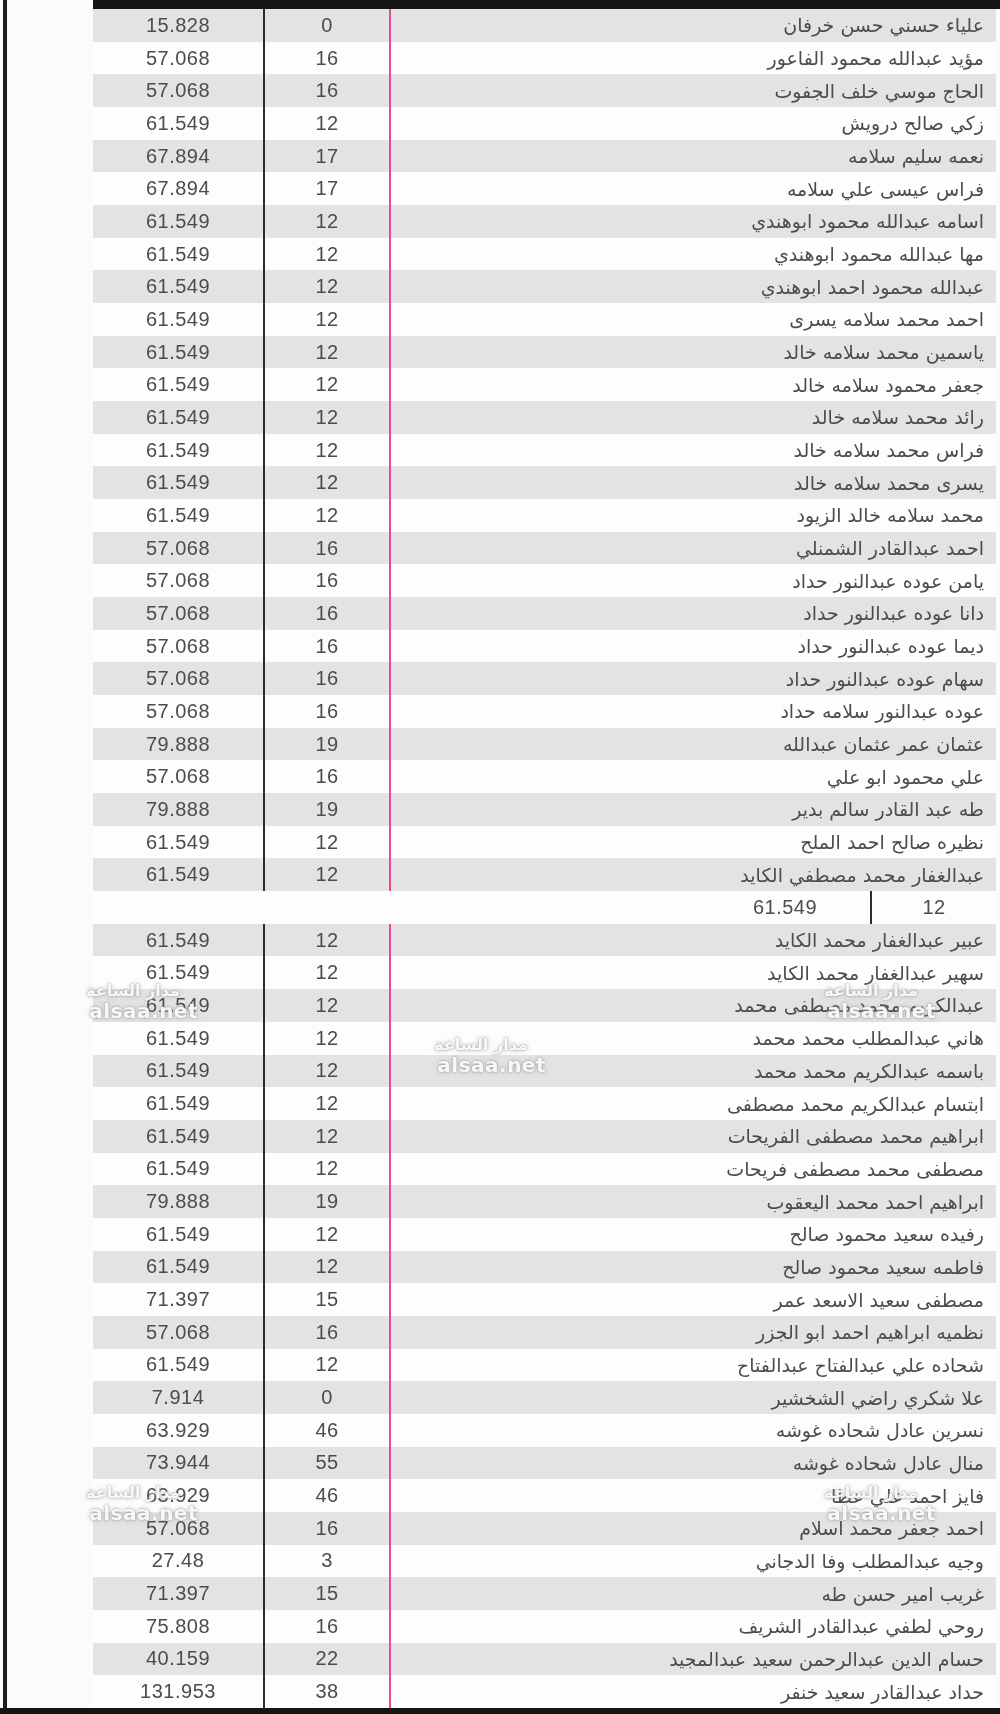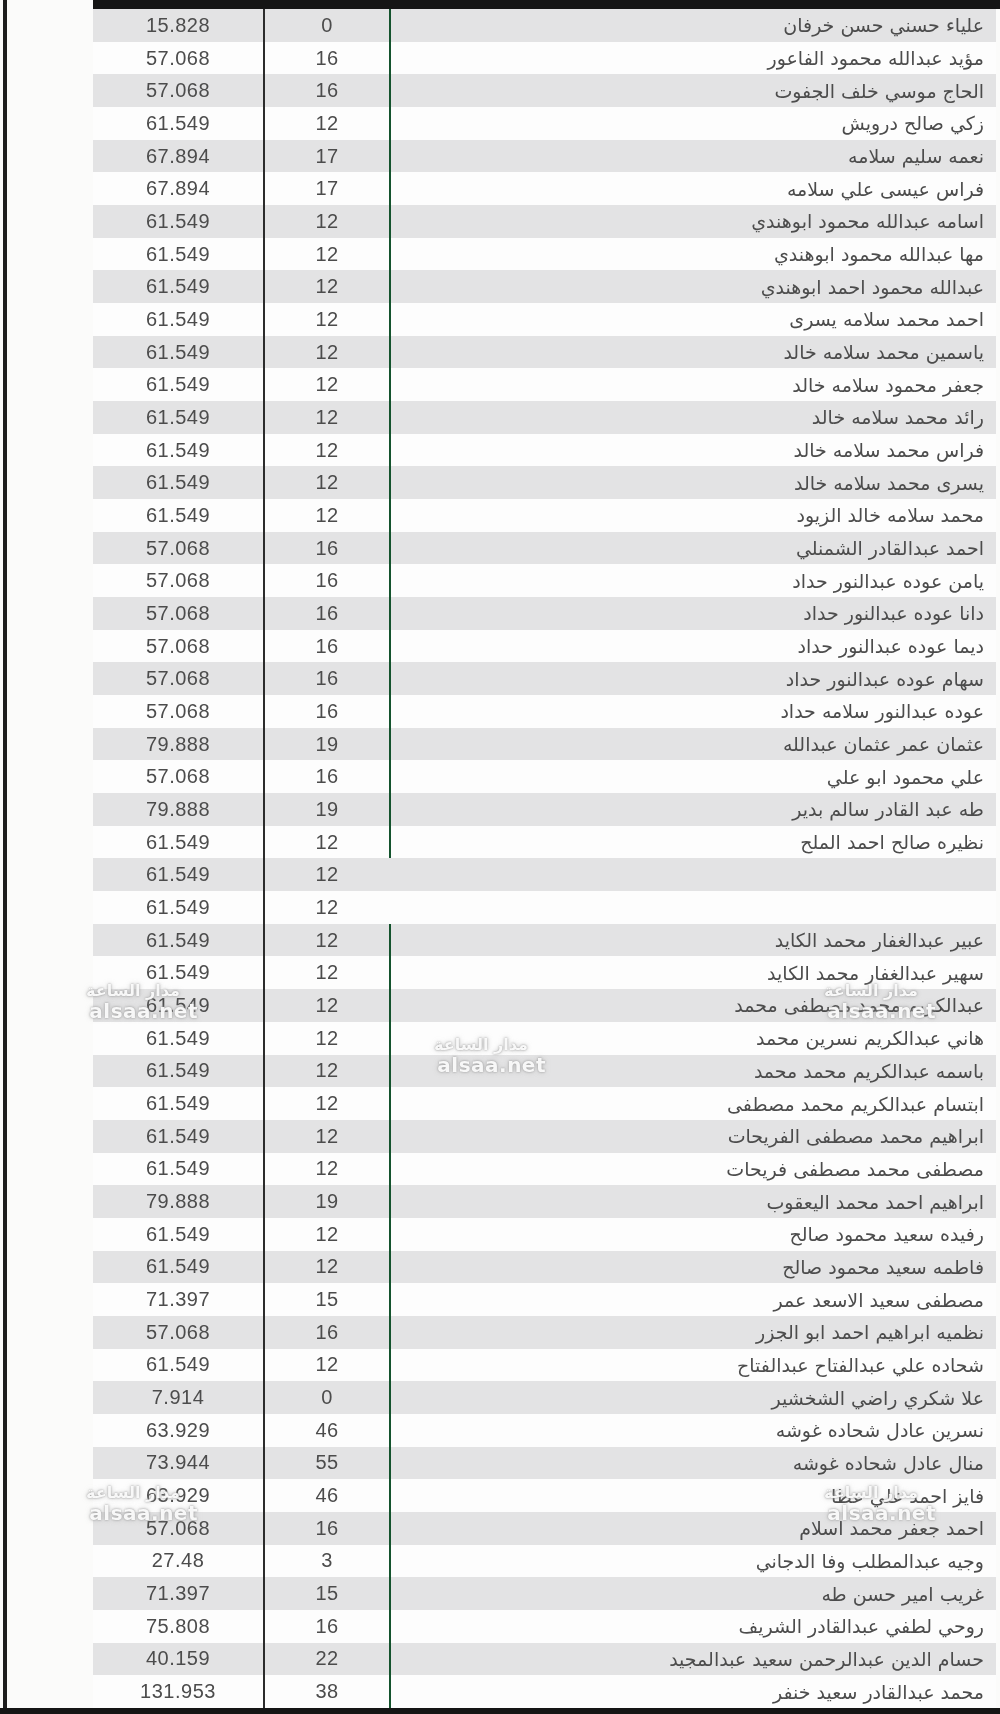--- a/index.html
+++ b/index.html
@@ -17,21 +17,21 @@
   .border-bottom { position: absolute; left: 0; right: 0; bottom: 0; height: 6px; background: #151515; }
 
   
   .rows {
     position: absolute;
     left: 93px; top: 9px;
     width: 903px; height: 1699px;
     display: flex;
     flex-direction: column;
   }
-  .trow { flex: 1 1 0; display: flex; min-height: 0; }
+  .trow { flex: 1 1 0; display: flex; min-height: 0; justify-content: flex-end; }
   .rows .trow:nth-child(odd)  { background: #e3e3e4; }
   .rows .trow:nth-child(even) { background: #fdfdfd; }
 
   .cell {
     height: 100%;
     box-sizing: border-box;
     display: flex;
     align-items: center;
     color: #4c4c4c;
     white-space: nowrap;
@@ -50,21 +50,21 @@
     letter-spacing: 0.5px;
     border-left: 2px solid #2c2c2c;
   }
   .c-name {
     flex: 1 1 auto;
     direction: rtl;
     justify-content: flex-start; 
     padding: 0 12px 0 6px;
     font-size: 19px;
     font-family: "DejaVu Sans", sans-serif;
-    border-left: 2px solid #14532d;
+    border-left: 2px solid #ec4899;
   }
 
   
   .wm {
     position: absolute;
     width: 130px;
     text-align: center;
     line-height: 1.15;
     color: rgba(255,255,255,0.92);
     pointer-events: none;
@@ -227,20 +227,21 @@
       <div class="cell c-name">طه عبد القادر سالم بدير</div>
     </div>
       <div class="trow">
       <div class="cell c-score">61.549</div>
       <div class="cell c-count">12</div>
       <div class="cell c-name">نظيره صالح احمد الملح</div>
     </div>
       <div class="trow">
       <div class="cell c-score">61.549</div>
       <div class="cell c-count">12</div>
+      <div class="cell c-name">عبدالغفار محمد مصطفي الكايد</div>
     </div>
       <div class="trow">
       <div class="cell c-score">61.549</div>
       <div class="cell c-count">12</div>
     </div>
       <div class="trow">
       <div class="cell c-score">61.549</div>
       <div class="cell c-count">12</div>
       <div class="cell c-name">عبير عبدالغفار محمد الكايد</div>
     </div>
@@ -250,21 +251,21 @@
       <div class="cell c-name">سهير عبدالغفار محمد الكايد</div>
     </div>
       <div class="trow">
       <div class="cell c-score">61.549</div>
       <div class="cell c-count">12</div>
       <div class="cell c-name">عبدالكريم محمد مصطفى محمد</div>
     </div>
       <div class="trow">
       <div class="cell c-score">61.549</div>
       <div class="cell c-count">12</div>
-      <div class="cell c-name">هاني عبدالكريم نسرين محمد</div>
+      <div class="cell c-name">هاني عبدالمطلب محمد محمد</div>
     </div>
       <div class="trow">
       <div class="cell c-score">61.549</div>
       <div class="cell c-count">12</div>
       <div class="cell c-name">باسمه عبدالكريم محمد محمد</div>
     </div>
       <div class="trow">
       <div class="cell c-score">61.549</div>
       <div class="cell c-count">12</div>
       <div class="cell c-name">ابتسام عبدالكريم محمد مصطفى</div>
@@ -350,21 +351,21 @@
       <div class="cell c-name">روحي لطفي عبدالقادر الشريف</div>
     </div>
       <div class="trow">
       <div class="cell c-score">40.159</div>
       <div class="cell c-count">22</div>
       <div class="cell c-name">حسام الدين عبدالرحمن سعيد عبدالمجيد</div>
     </div>
       <div class="trow">
       <div class="cell c-score">131.953</div>
       <div class="cell c-count">38</div>
-      <div class="cell c-name">محمد عبدالقادر سعيد خنفر</div>
+      <div class="cell c-name">حداد عبدالقادر سعيد خنفر</div>
     </div>
     </div>
 
   <div class="wm wm-1">
     <span class="wm-ar">مدار الساعة</span>
     <span class="wm-lat">alsaa.net</span>
   </div>
   <div class="wm wm-2">
     <span class="wm-ar">مدار الساعة</span>
     <span class="wm-lat">alsaa.net</span>

